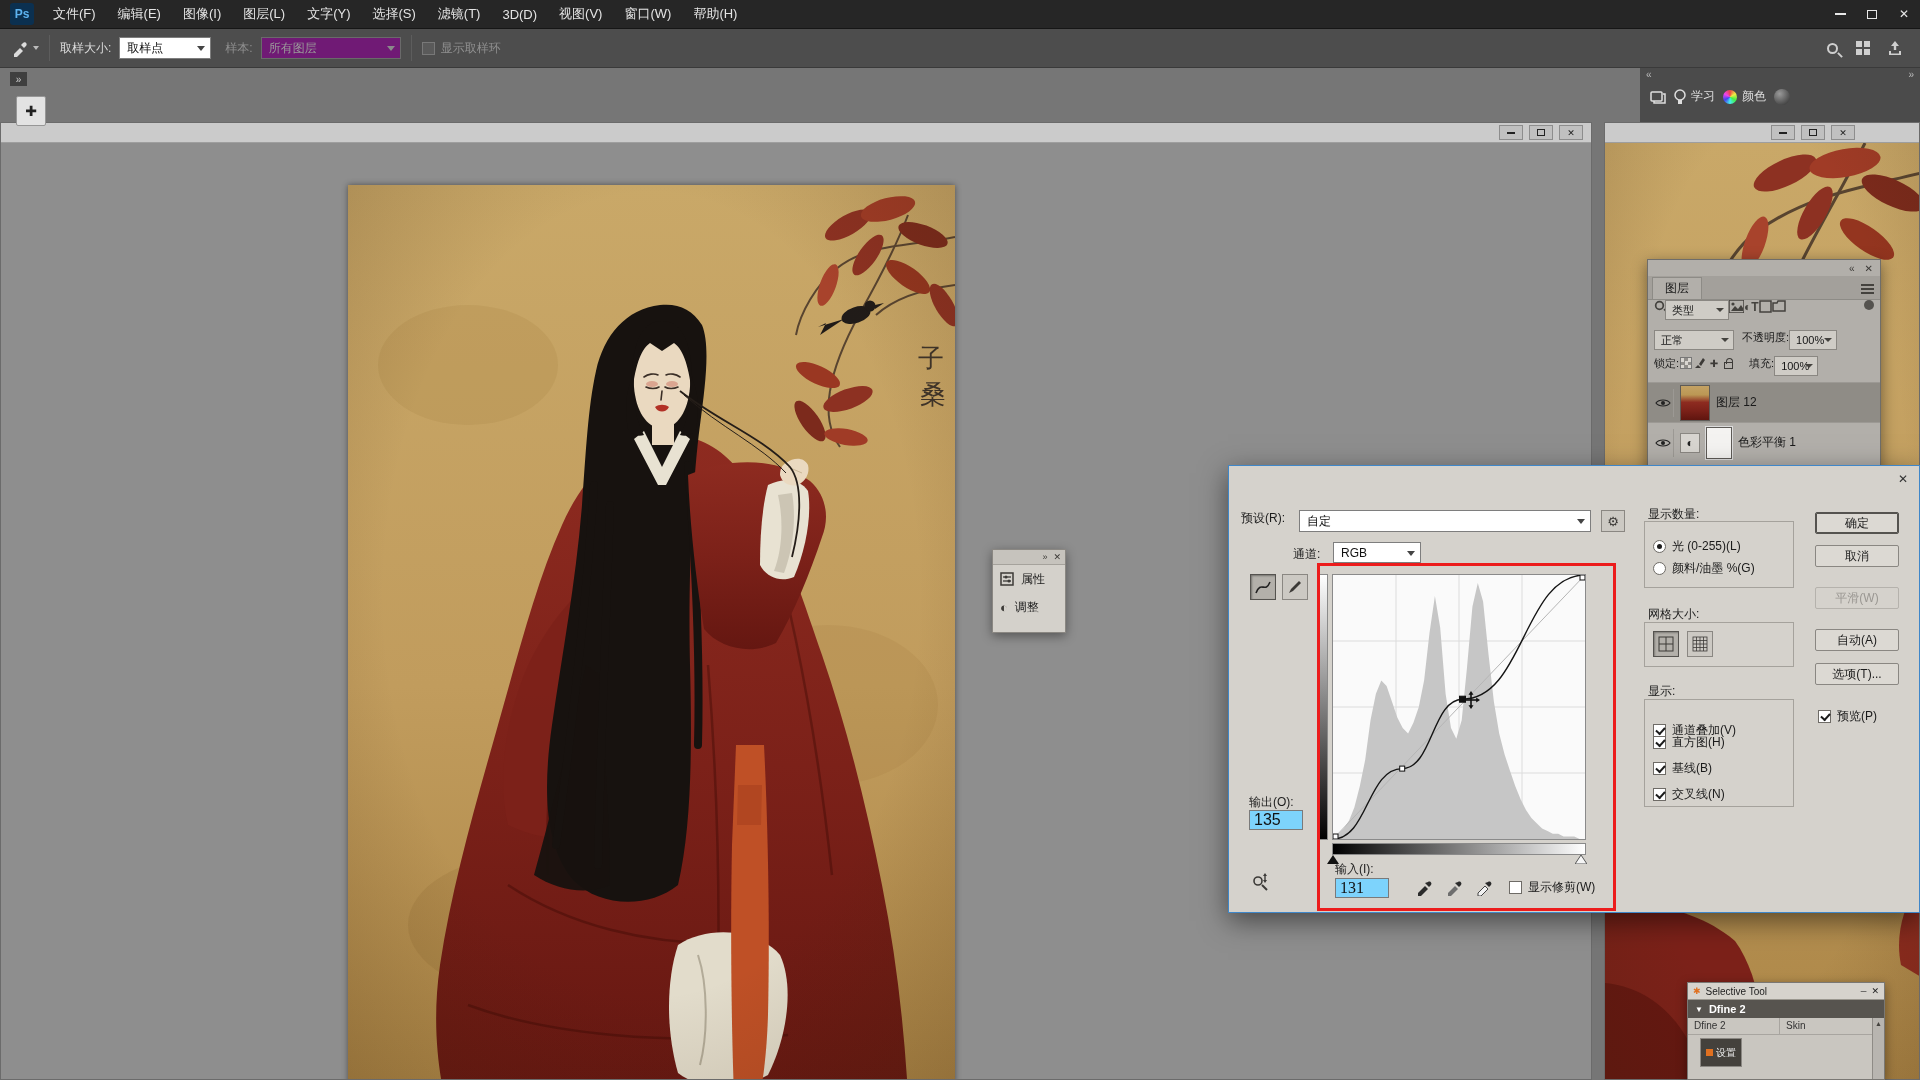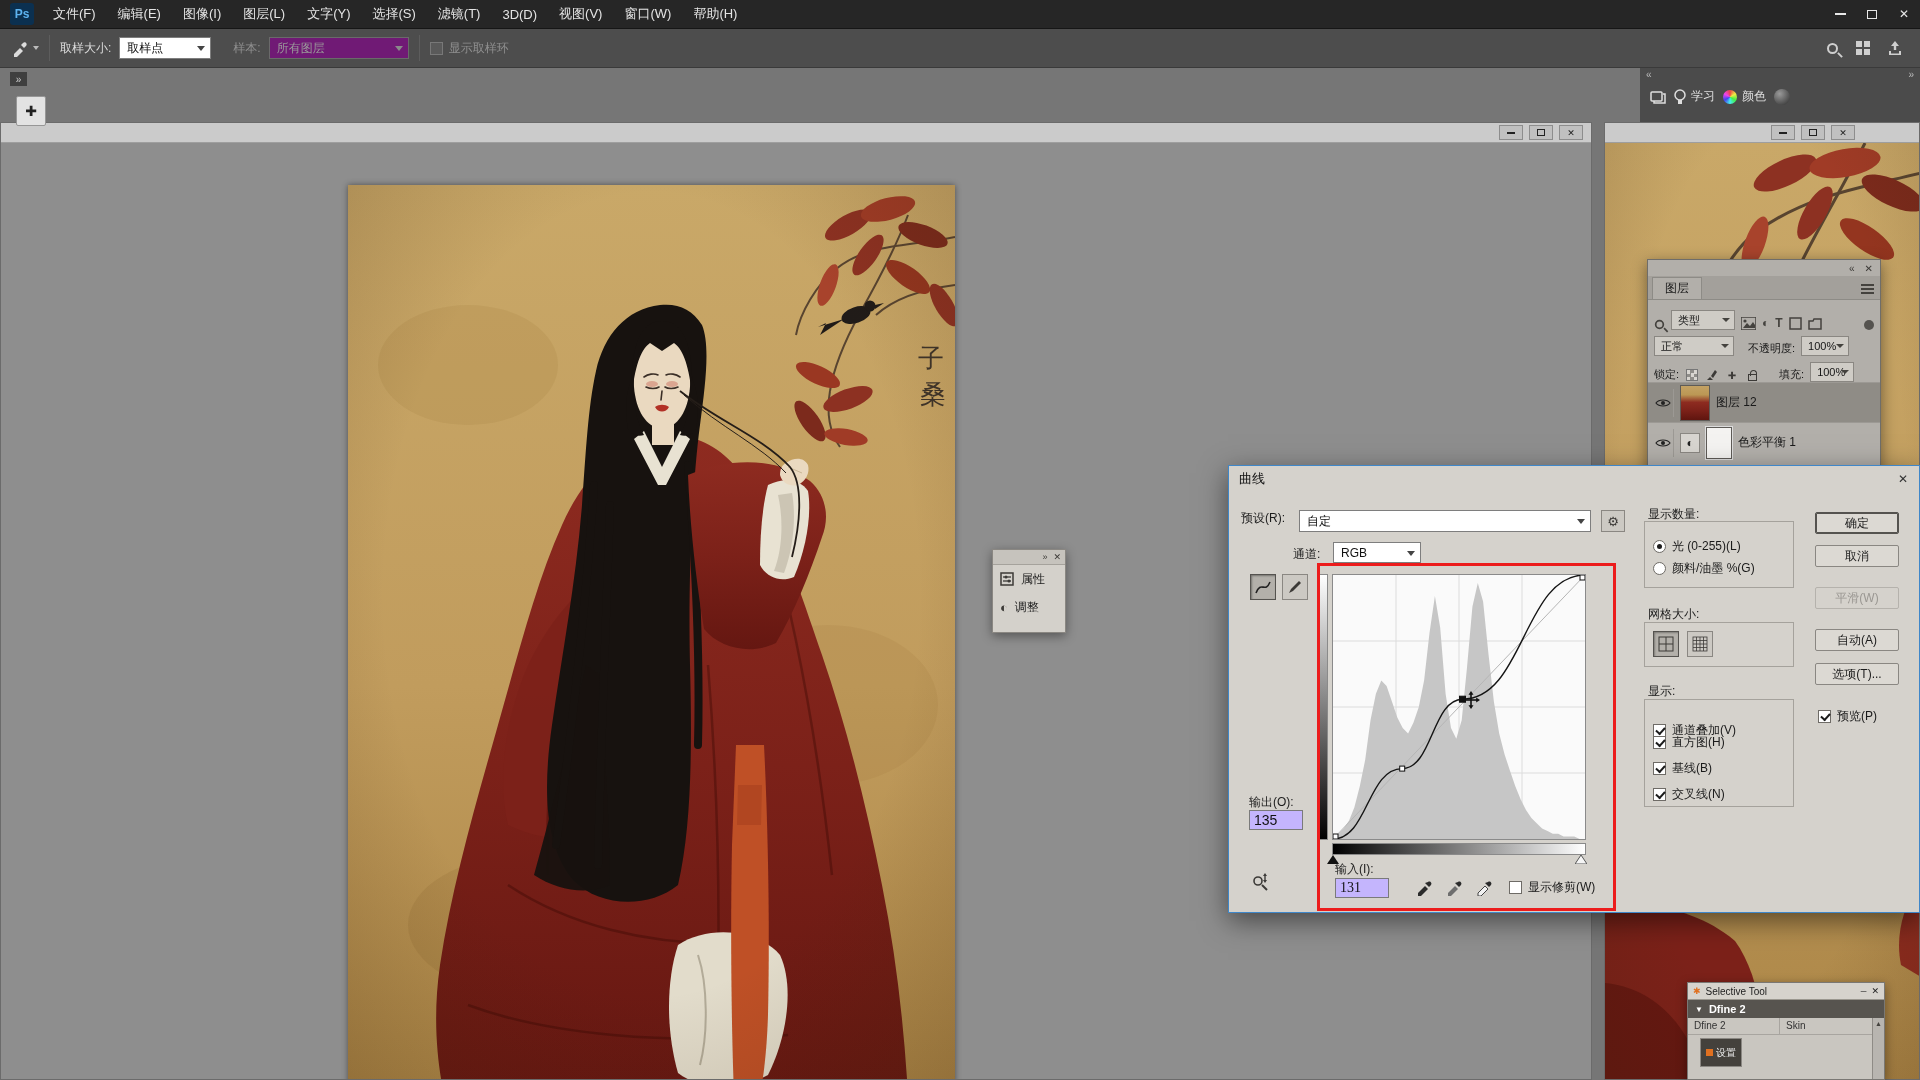--- a/index.html
+++ b/index.html
@@ -48,21 +48,21 @@
 
 
 .layers{left:1647px;top:259px;width:234px;height:230px;background:#b2afaa;border:1px solid #6f6d69;
   box-shadow:0 4px 14px rgba(0,0,0,.45);z-index:10;font-size:12px}
 .lp-head{height:16px;display:flex;justify-content:flex-end;align-items:center;gap:10px;padding:0 7px;color:#3c3a37;font-size:10px}
 .lp-tabrow{height:24px;background:#a3a09b;border-bottom:1px solid #8d8b86;display:flex;align-items:flex-end}
 .lp-tab{height:22px;background:#b2afaa;border:1px solid #8d8b86;border-bottom:none;padding:0 12px;
   display:flex;align-items:center;font-size:12px;color:#1c1c1c;margin-left:4px}
 .lp-menu{margin-left:auto;margin-right:6px;margin-bottom:5px;display:flex;flex-direction:column;gap:2px}
 .lp-menu i{width:13px;height:2px;background:#44423e;display:block}
-.lp-row{display:flex;align-items:flex-end;padding:0 6px;gap:6px}
+.lp-row{display:flex;align-items:flex-start;padding:0 6px;}
 .mini-combo{position:relative;height:20px;background:#cfccc6;border:1px solid #8a8782;color:#15１515;
   display:flex;align-items:center;padding:0 16px 0 6px;font-size:11px;color:#151515}
 .mini-combo .caret{position:absolute;right:4px;top:50%;margin-top:-2px;width:0;height:0;
   border-left:4px solid transparent;border-right:4px solid transparent;border-top:4px solid #44423e}
 .lkicon{width:14px;height:14px;display:flex;align-items:center;justify-content:center;color:#3c3a37;font-size:10px}
 .checker{background:repeating-conic-gradient(#8f8d89 0 25%,#d8d5d0 0 50%);background-size:7px 7px;width:12px;height:12px;border:1px solid #777}
 .padlock{width:9px;height:7px;border:1px solid #3c3a37;background:#b2afaa;position:relative;margin-top:4px}
 .padlock::before{content:"";position:absolute;left:1px;top:-5px;width:5px;height:5px;border:1.5px solid #3c3a37;border-bottom:none;border-radius:4px 4px 0 0}
 .layer-item{height:40px;border-top:1px solid #9c9994;display:flex;align-items:center;gap:6px;padding:0 4px}
 .layer-item.sel{background:#8f8c86}
@@ -75,21 +75,21 @@
 
 .dialog{left:1228px;top:465px;width:692px;height:448px;background:#d5d2cc;border:1px solid #3f87c9;
   box-shadow:0 8px 26px rgba(0,0,0,.5);z-index:20;font-size:12px}
 .dlg-title{height:26px;display:flex;align-items:center;padding:0 10px;font-size:13px;color:#111}
 .dlg-close{position:absolute;right:8px;top:5px;width:16px;height:16px;display:flex;align-items:center;justify-content:center;color:#333;font-size:12px}
 .fieldbox{position:absolute;border:1px solid #a5a29c;background:transparent}
 .btn{position:absolute;width:84px;height:22px;background:#dcd9d3;border:1px solid #8a8782;border-radius:2px;
   display:flex;align-items:center;justify-content:center;font-size:12px;color:#1c1c1c}
 .btn.def{box-shadow:inset 0 0 0 1px #55534f;border-color:#55534f}
 .btn.dis{color:#9a9792;border-color:#b5b2ac;background:#d5d2cc}
-.numbox{position:absolute;width:54px;height:20px;background:#c4b5fd;border:1px solid #7a7a7a;font-size:14px;
+.numbox{position:absolute;width:54px;height:20px;background:#7dd3fc;border:1px solid #7a7a7a;font-size:16px;
   padding:0 4px;font-family:"Liberation Sans","DejaVu Sans",sans-serif;color:#111}
 .toolbtn{position:absolute;width:26px;height:26px;background:#ccc9c3;border:1px solid #8a8782;
   display:flex;align-items:center;justify-content:center}
 .toolbtn.sel{background:#b3b0aa;border-color:#55534f;box-shadow:inset 1px 1px 2px rgba(0,0,0,.35)}
 .gridbtn{position:absolute;width:26px;height:26px;background:#ccc9c3;border:1px solid #8a8782;
   display:flex;align-items:center;justify-content:center}
 .gridbtn.sel{background:#b3b0aa;border-color:#55534f;box-shadow:inset 1px 1px 2px rgba(0,0,0,.3)}
 .graphbox{position:absolute;left:103px;top:108px;width:254px;height:266px;background:#fafafa;border:1px solid #8a8a8a}
 .vgrad{position:absolute;left:89px;top:108px;width:10px;height:266px;border:1px solid #8a8a8a;
   background:linear-gradient(to top,#000,#fff)}
@@ -168,21 +168,21 @@
         <path d="M9,6 L12,9 L14,7 C16,5 13,2 11,4 Z" fill="#dcdcdc"></path>
       </svg>
   </span>
   <span style="margin-left:3px;width:0;height:0;border-left:3px solid transparent;border-right:3px solid transparent;border-top:4px solid #bbb"></span>
   <span class="ob-sep"></span>
   <span>取样大小:</span>
   <div class="combo" style="width:92px;margin-left:8px">
     <span>取样点</span>
       <span class="caret"></span>
   </div>
-  <span class="lbl-dis" style="margin-left:22px">样本:</span>
+  <span class="lbl-dis" style="margin-left:14px">样本:</span>
   <div class="combo dis" style="width:140px;margin-left:8px">
     <span>所有图层</span>
       <span class="caret"></span>
   </div>
   <span class="ob-sep"></span>
   <span class="cb dis"></span>
   <span class="lbl-dis" style="margin-left:6px">显示取样环</span>
   <div style="margin-left:auto;margin-right:18px;display:flex;align-items:center;gap:18px;color:#cfcfcf">
     <span class="searchglass"></span>
     <span>
@@ -507,23 +507,20 @@
       </svg>
     <span>属性</span>
   </div>
   <div class="mp-item">
     <span style="font-size:13px;color:#3c3a37">◐</span>
     <span>调整</span>
   </div>
 </div>
 
 <div class="a dialog">
-  <div class="dlg-title">
-    <span>曲线</span>
-  </div>
   <div class="dlg-close">
       <span>✕</span>
     </div>
 
   <span class="dlg-lbl" style="left:12px;top:44px">预设(R):</span>
   <div class="combo" style="position:absolute;left:70px;top:44px;width:292px">
     <span>自定</span>
       <span class="caret"></span>
   </div>
   <div style="position:absolute;left:372px;top:44px;width:24px;height:22px;border:1px solid #8a8782;background:#ccc9c3;display:flex;align-items:center;justify-content:center;font-size:13px;color:#3c3a37">

